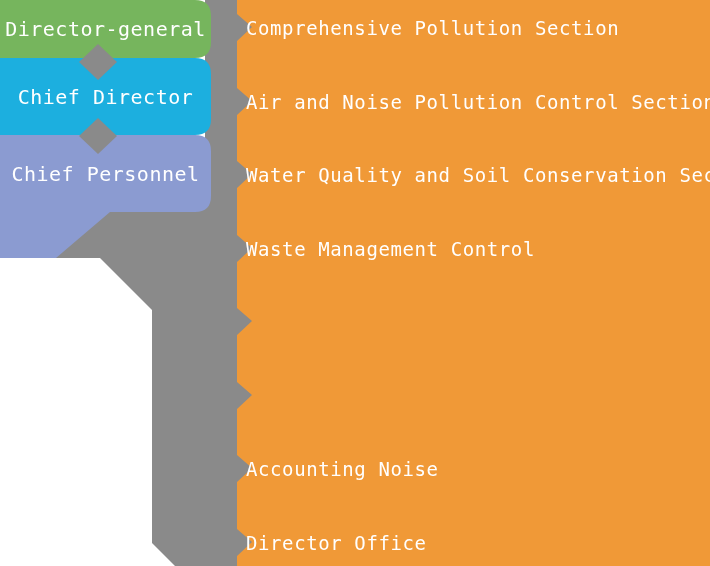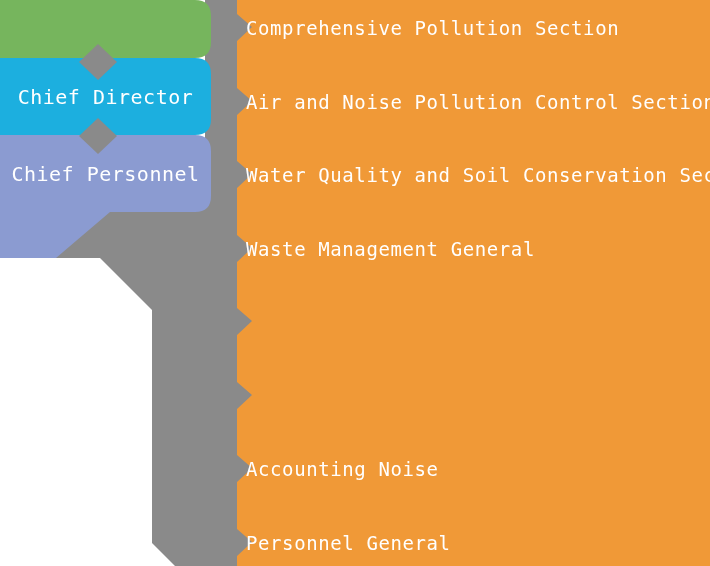--- a/index.html
+++ b/index.html
@@ -89,42 +89,45 @@
     <path d="M 0,135 L 195,135 Q 211,135 211,151 L 211,196 Q 211,212 195,212 L 110,212 L 56,258 L 0,258 Z" fill="#8b9bd1"></path>
 
     <polygon points="98,44 117,62 98,80 79,62" fill="#8a8a8a"></polygon>
 
     <polygon points="98,118 117,136 98,154 79,136" fill="#8a8a8a"></polygon>
 
   </svg>
 
   <div class="overlay">
 
+    <div class="exec-box" style="left:0px; top:0px; width:211px; height:58px;">
+      <span>Director-general</span>
+    </div>
 
     <div class="exec-box" style="left:0px; top:58px; width:211px; height:77px;">
       <span>Chief Director</span>
     </div>
 
     <div class="exec-box" style="left:0px; top:135px; width:211px; height:77px;">
       <span>Chief Personnel</span>
     </div>
 
   </div>
 
   <div class="overlay">
 
     <div class="unit-label" style="left:246px; top:17px;">Comprehensive Pollution Section</div>
 
     <div class="unit-label" style="left:246px; top:91px;">Air and Noise Pollution Control Section</div>
 
     <div class="unit-label" style="left:246px; top:164px;">Water Quality and Soil Conservation Section</div>
 
-    <div class="unit-label" style="left:246px; top:238px;">Waste Management General</div>
+    <div class="unit-label" style="left:246px; top:238px;">Waste Management Control</div>
 
 
 
     <div class="unit-label" style="left:246px; top:458px;">Accounting Noise</div>
 
-    <div class="unit-label" style="left:246px; top:532px;">Personnel General</div>
+    <div class="unit-label" style="left:246px; top:532px;">Director Office</div>
 
   </div>
 
 </div>
 
 </body></html>

